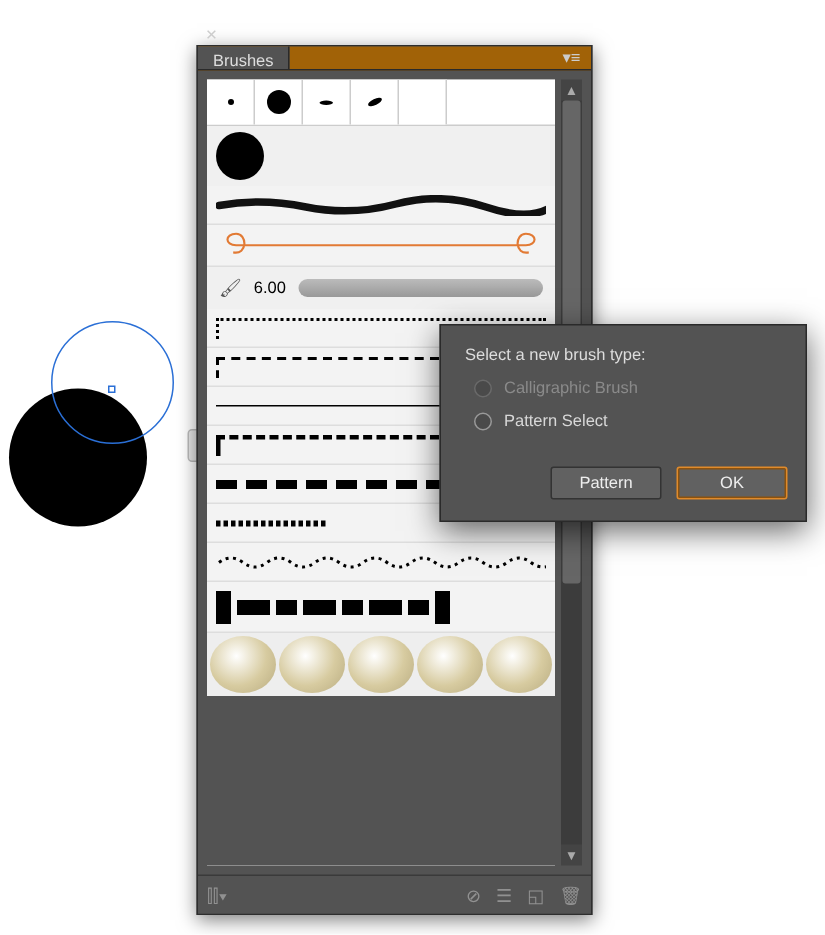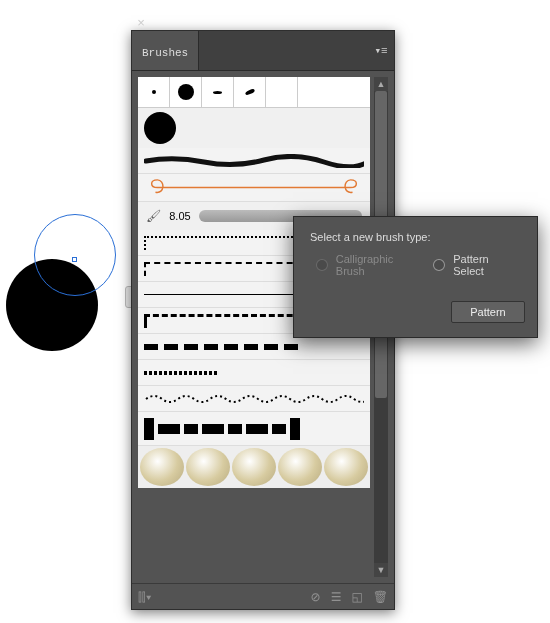--- a/index.html
+++ b/index.html
@@ -46,23 +46,23 @@
     box-shadow: 0 3px 12px rgba(0,0,0,.5);
     display: flex; flex-direction: column;
   }
   .panel-close {
     position:absolute; top:-18px; left:0;
     width:18px;height:18px;color:#ccc;
     display:flex;align-items:center;justify-content:center;
     font-size:13px;
   }
   .panel-header {
-    height: 40px; background: #404040;
+    height: 16px; background: #a16207;
     border-bottom: 1px solid #2a2a2a;
-    display: flex; align-items: stretch; font-family: Liberation Mono, monospace;
+    display: flex; align-items: stretch;
   }
   .panel-tab {
     background: #535353; color: #ddd;
     padding: 4px 10px 0; font-size: 11px;
     border-right: 1px solid #2a2a2a;
     display:flex;align-items:center;
   }
   .panel-header .spacer { flex: 1; }
   .panel-menu {
     width: 26px; display:flex; align-items:center; justify-content:center;
@@ -128,21 +128,21 @@
   .dialog-title{
     height:24px;
     background:linear-gradient(#f6f6f6,#d8d8d8);
     border-bottom:1px solid #aaa;
     color:#333;font-size:12px;
     display:flex;align-items:center;justify-content:center;
     position:relative;
   }
   .dialog-body{padding:14px 16px 10px;}
   .prompt{margin-bottom:10px;}
-  .radio-list{display:flex;flex-direction:row;gap:10px;padding-left:6px;}
+  .radio-list{display:flex;flex-direction:column;gap:10px;padding-left:6px;}
   .radio-item{display:flex;align-items:center;gap:8px;color:#d8d8d8;}
   .radio-item.disabled{color:#8a8a8a;}
   .radio{
     width:12px;height:12px;border-radius:50%;
     border:1px solid #999;background:#4a4a4a;position:relative;
   }
   .radio-item.disabled .radio{border-color:#6a6a6a;}
   .radio.checked::after{
     content:"";position:absolute;inset:2px;border-radius:50%;background:#ddd;
   }
@@ -208,21 +208,21 @@
       </div>
 
       <div class="stroke-row orange-swirl">
         <svg viewBox="0 0 230 26">
           <path d="M14 13 C 6 13 6 5 14 5 C 22 5 22 20 12 18 M14 13 H216 M216 13 C 224 13 224 5 216 5 C 208 5 208 20 218 18" stroke="#e27a34" stroke-width="1.5" fill="none"></path>
         </svg>
       </div>
 
       <div class="bristle-row">
         <span class="speaker-icon">🖌</span>
-        <span>8.05</span>
+        <span>6.00</span>
         <span class="bristle-prev"></span>
       </div>
 
       <div class="stroke-row">
         <div style="flex:1;height:14px;border:2px dotted #000;border-bottom:none;"></div>
       </div>
       <div class="stroke-row">
         <div style="flex:1;height:14px;border:2px dashed #000;border-bottom:none;"></div>
       </div>
       <div class="stroke-row">
@@ -318,14 +318,15 @@
           <span>Calligraphic Brush</span>
         </div>
         <div class="radio-item">
           <span class="radio"></span>
           <span>Pattern Select</span>
         </div>
       </div>
   </div>
   <div class="dialog-buttons">
     <div class="btn">Pattern</div>
+    <div class="btn primary">OK</div>
   </div>
 </div>
 
 </body></html>

